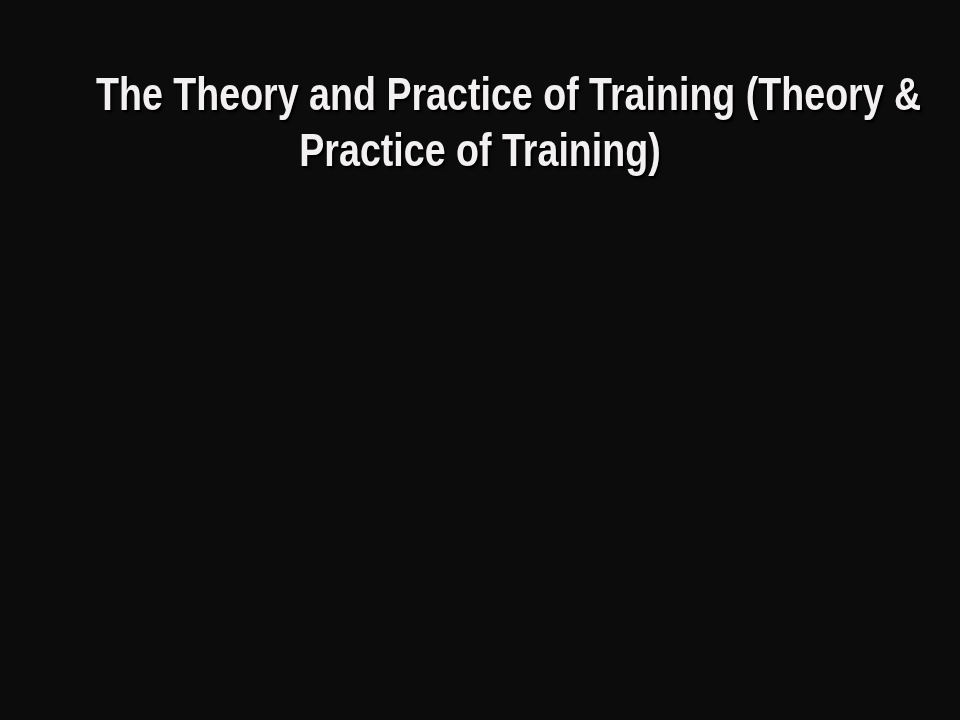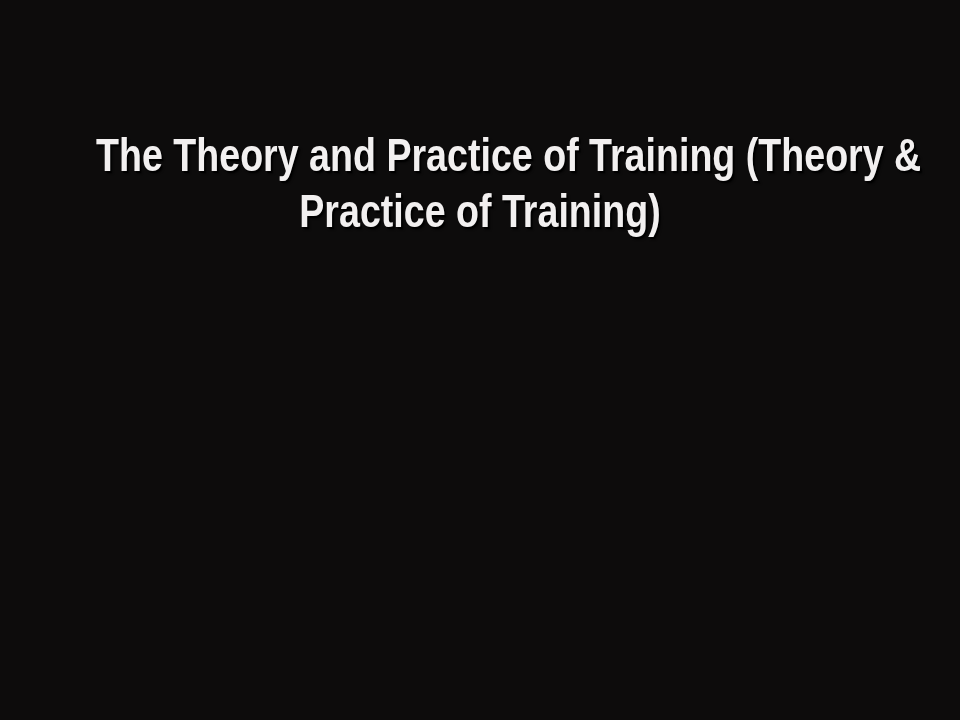--- a/index.html
+++ b/index.html
@@ -21,23 +21,23 @@
     width: 960px;
     height: 720px;
     background: #0d0c0c;
     box-sizing: border-box;
   }
 
   
   #title-block {
     position: absolute;
     left: 0;
-    top: 15px;
+    top: 0;
     width: 960px;
-    padding-top: 112px;
+    padding-top: 66px;
     text-align: center;
     box-sizing: border-box;
   }
 
   
   .title-line {
     display: block;
     margin: 0;
     color: #f2f0f0;
     font-family: "Liberation Sans", sans-serif;

